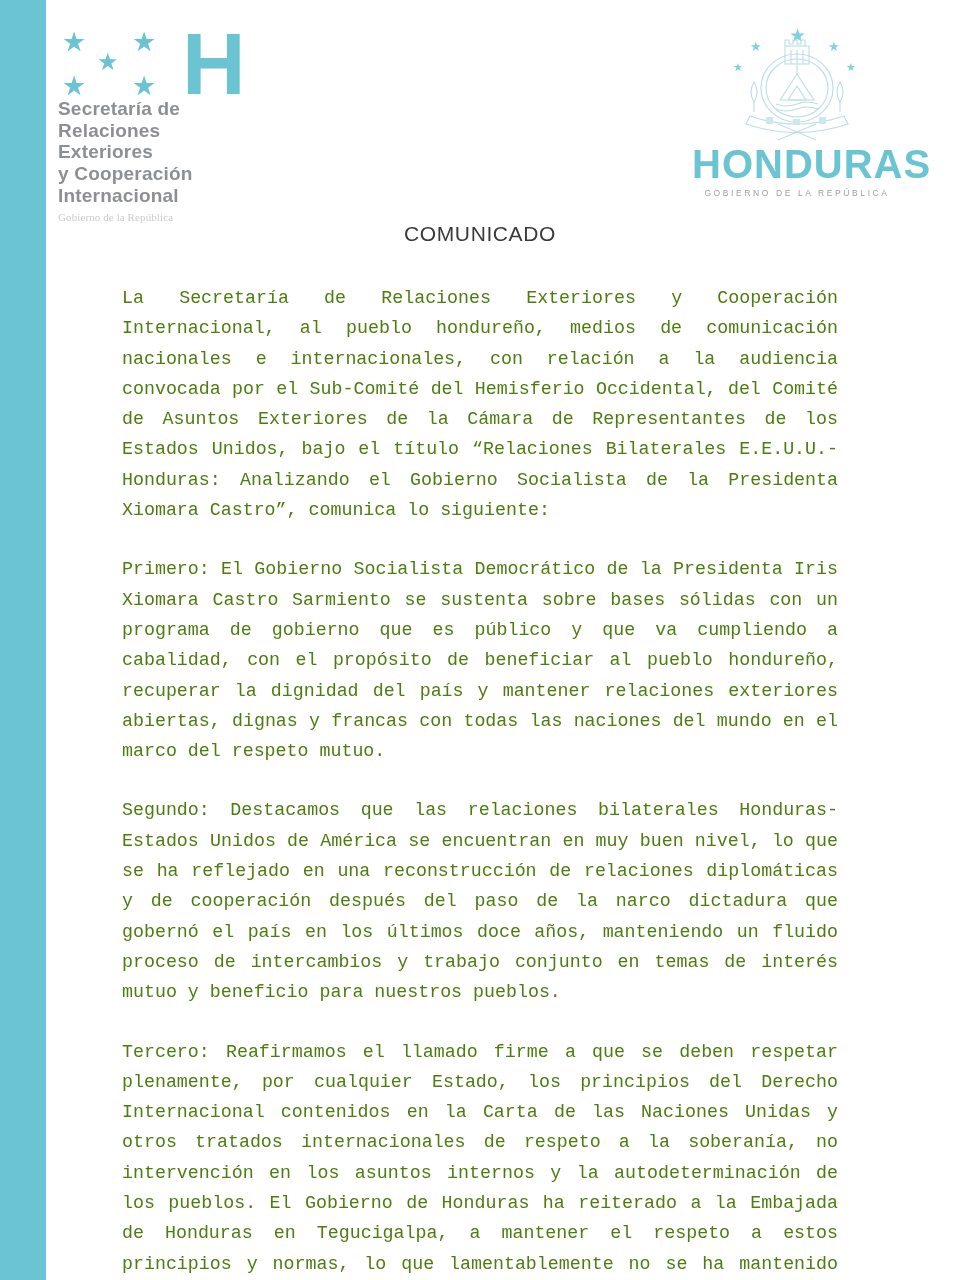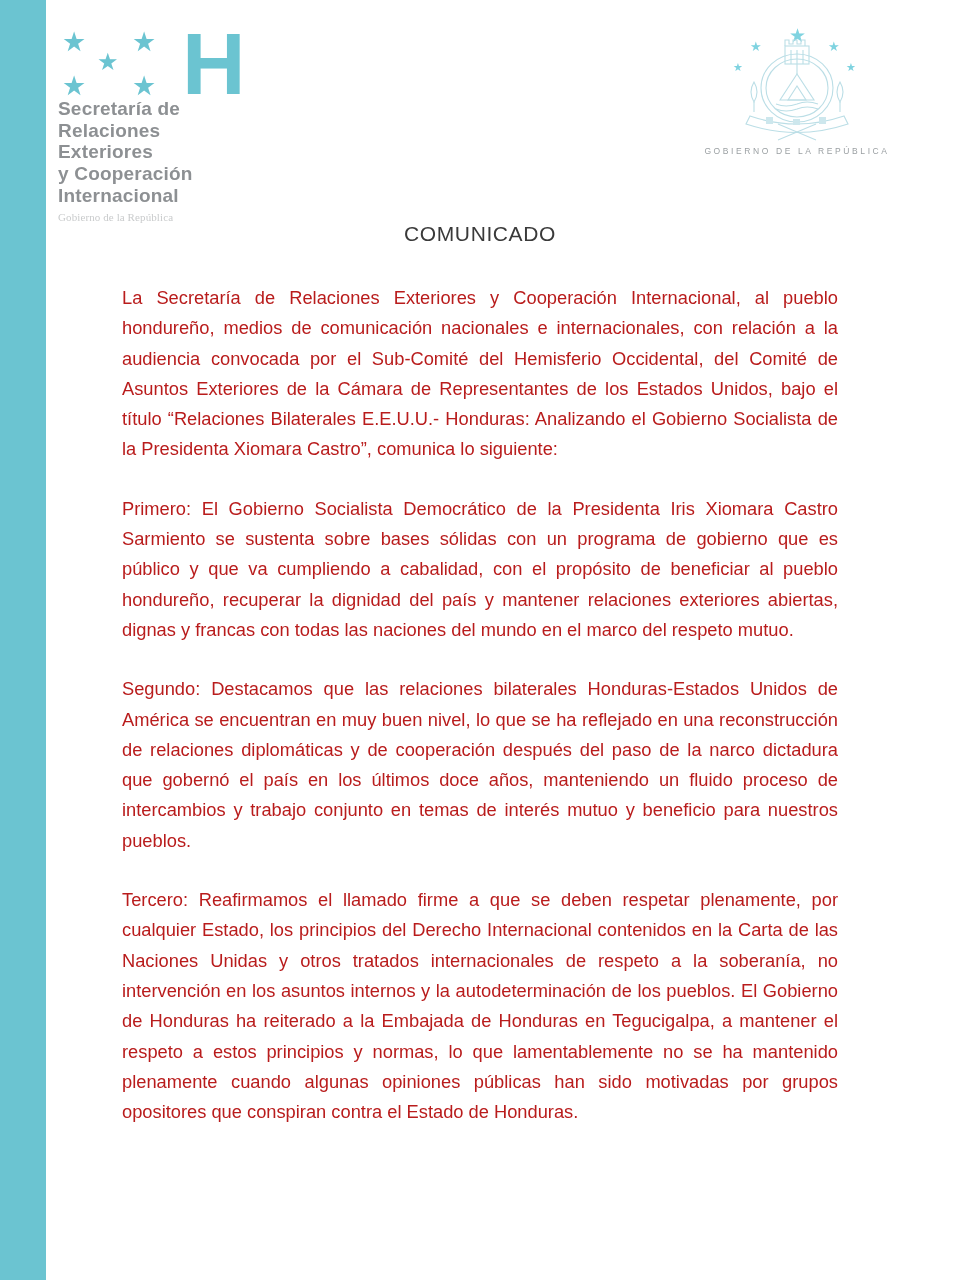--- a/index.html
+++ b/index.html
@@ -81,27 +81,27 @@
   .doc-title {
     position:absolute; left:0; top:222px; width:960px;
     text-align:center;
     color:#3A3A3A; font-size:21px; letter-spacing:0.6px;
     font-family:"Liberation Sans", sans-serif;
   }
   .body-wrap {
     position:absolute; left:122px; top:283px; width:716px;
   }
   .para {
-    color:#b91c1c;
+    color:#4d7c0f;
     font-size:18.3px;
     line-height:30.3px;
     text-align:justify;
     text-justify:inter-word;
     margin-bottom:29px;
-    font-family:Liberation Sans, sans-serif;
+    font-family:Liberation Mono, monospace;
   }
   .para:last-child { margin-bottom:0;margin-top:8px; }
 
   
   .footer { position:absolute; left:0; bottom:0; width:960px; height:200px; }
 </style>
 </head>
 <body>
 
 <div id="page">
@@ -161,20 +161,21 @@
             <path d="M86 100 L124 116"></path>
             <path d="M124 100 L86 116"></path>
           </g>
           <g fill="#CDE7ED">
             <rect x="74" y="93" width="7" height="7"></rect>
             <rect x="101" y="95" width="7" height="6"></rect>
             <rect x="127" y="93" width="7" height="7"></rect>
           </g>
         </svg>
       </div>
+      <div class="hn-word">HONDURAS</div>
       <div class="hn-word-sub">GOBIERNO DE LA REPÚBLICA</div>
     </div>
   </div>
 
   <div class="doc-title">COMUNICADO</div>
 
   <div class="body-wrap">
     <p class="para">La Secretaría de Relaciones Exteriores y Cooperación Internacional, al pueblo hondureño, medios de comunicación nacionales e internacionales, con relación a la audiencia convocada por el Sub-Comité del Hemisferio Occidental, del Comité de Asuntos Exteriores de la Cámara de Representantes de los Estados Unidos, bajo el título “Relaciones Bilaterales E.E.U.U.- Honduras: Analizando el Gobierno Socialista de la Presidenta Xiomara Castro”, comunica lo siguiente:</p>
     <p class="para">Primero: El Gobierno Socialista Democrático de la Presidenta Iris Xiomara Castro Sarmiento se sustenta sobre bases sólidas con un programa de gobierno que es público y que va cumpliendo a cabalidad, con el propósito de beneficiar al pueblo hondureño, recuperar la dignidad del país y mantener relaciones exteriores abiertas, dignas y francas con todas las naciones del mundo en el marco del respeto mutuo.</p>
     <p class="para">Segundo: Destacamos que las relaciones bilaterales Honduras-Estados Unidos de América se encuentran en muy buen nivel, lo que se ha reflejado en una reconstrucción de relaciones diplomáticas y de cooperación después del paso de la narco dictadura que gobernó el país en los últimos doce años, manteniendo un fluido proceso de intercambios y trabajo conjunto en temas de interés mutuo y beneficio para nuestros pueblos.</p>

